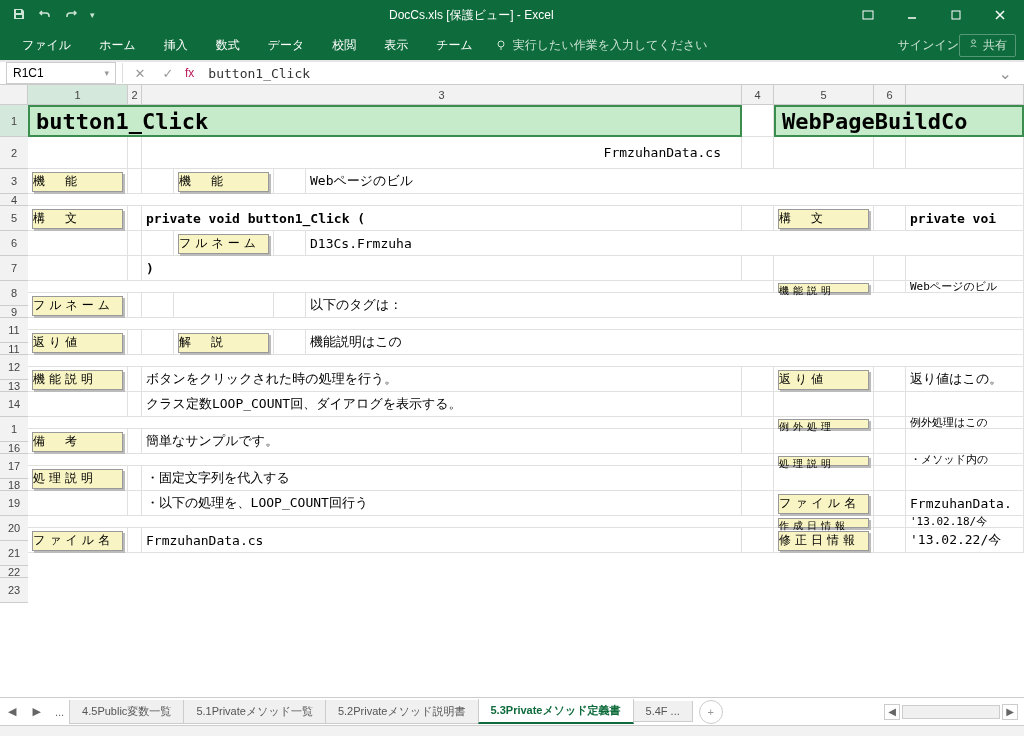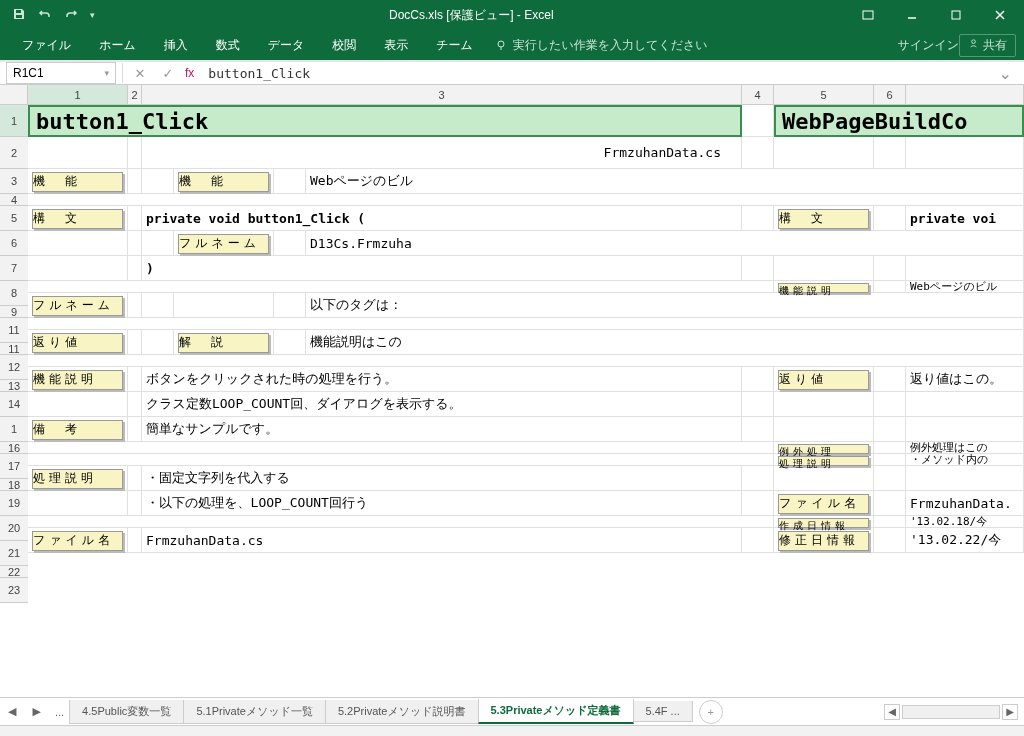--- a/index.html
+++ b/index.html
@@ -321,39 +321,39 @@
     <div class="cell-row">
       <div class="cell" style="width:100px"></div>
         <div class="cell" style="width:14px"></div>
       <div class="cell mono" style="width:600px">クラス定数LOOP_COUNT回、ダイアログを表示する。</div>
       <div class="cell" style="width:32px"></div>
         <div class="cell" style="width:100px"></div>
         <div class="cell" style="width:32px"></div>
         <div class="cell" style="flex:1"></div>
     </div>
 
+    <div class="cell-row" style="height:12px">
+      <div class="cell" style="width:746px"></div>
+      <div class="cell" style="width:100px">
+          <div class="label-cell" style="width:96px;height:10px;font-size:10px;">例外処理</div>
+        </div>
+      <div class="cell" style="width:32px"></div>
+      <div class="cell mono" style="flex:1;font-size:11px;">例外処理はこの</div>
+    </div>
+
     <div class="cell-row">
       <div class="cell" style="width:100px">
           <div class="label-cell" style="width:96px">備　考</div>
         </div>
       <div class="cell" style="width:14px"></div>
       <div class="cell mono" style="width:600px">簡単なサンプルです。</div>
       <div class="cell" style="width:32px"></div>
         <div class="cell" style="width:100px"></div>
         <div class="cell" style="width:32px"></div>
         <div class="cell" style="flex:1"></div>
-    </div>
-
-    <div class="cell-row" style="height:12px">
-      <div class="cell" style="width:746px"></div>
-      <div class="cell" style="width:100px">
-          <div class="label-cell" style="width:96px;height:10px;font-size:10px;">例外処理</div>
-        </div>
-      <div class="cell" style="width:32px"></div>
-      <div class="cell mono" style="flex:1;font-size:11px;">例外処理はこの</div>
     </div>
 
     <div class="cell-row" style="height:12px">
       <div class="cell" style="width:746px"></div>
       <div class="cell" style="width:100px">
           <div class="label-cell" style="width:96px;height:10px;font-size:10px;">処理説明</div>
         </div>
       <div class="cell" style="width:32px"></div>
       <div class="cell mono" style="flex:1;font-size:11px;">・メソッド内の</div>
     </div>

